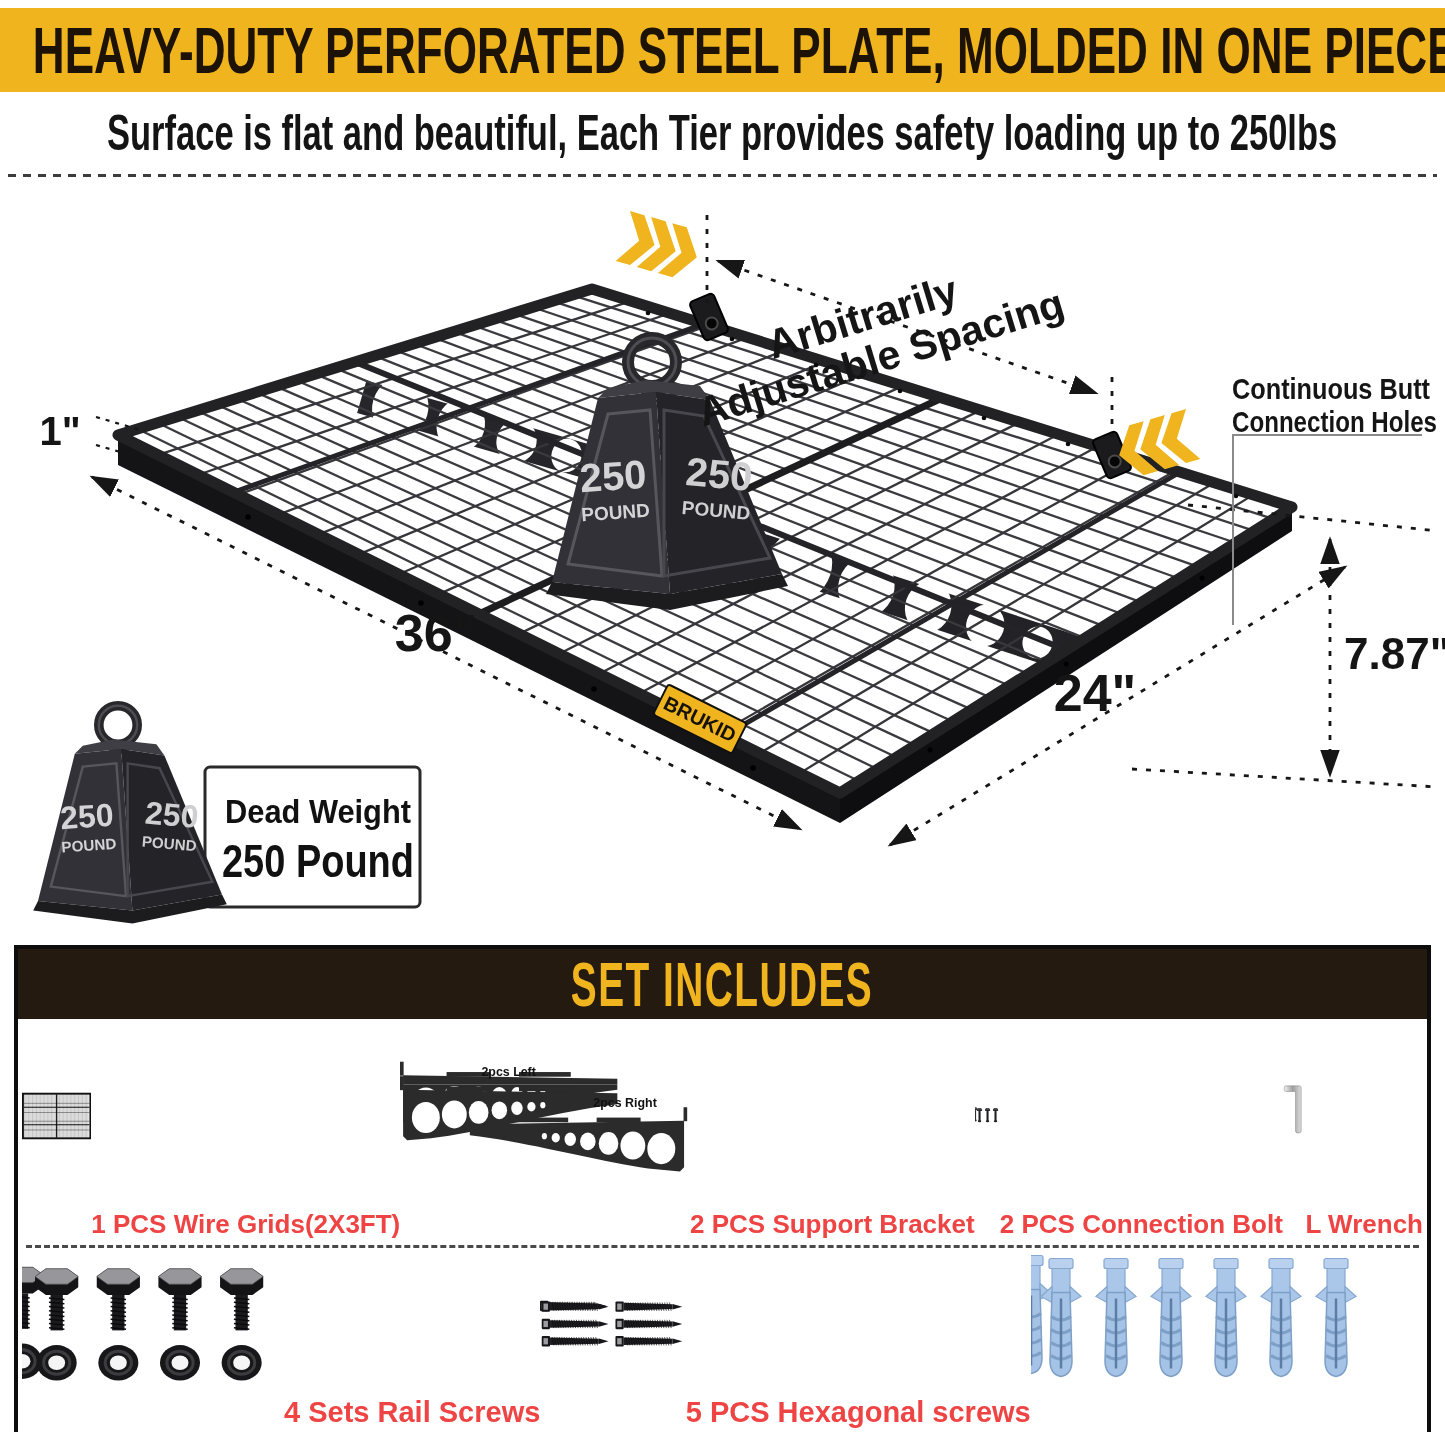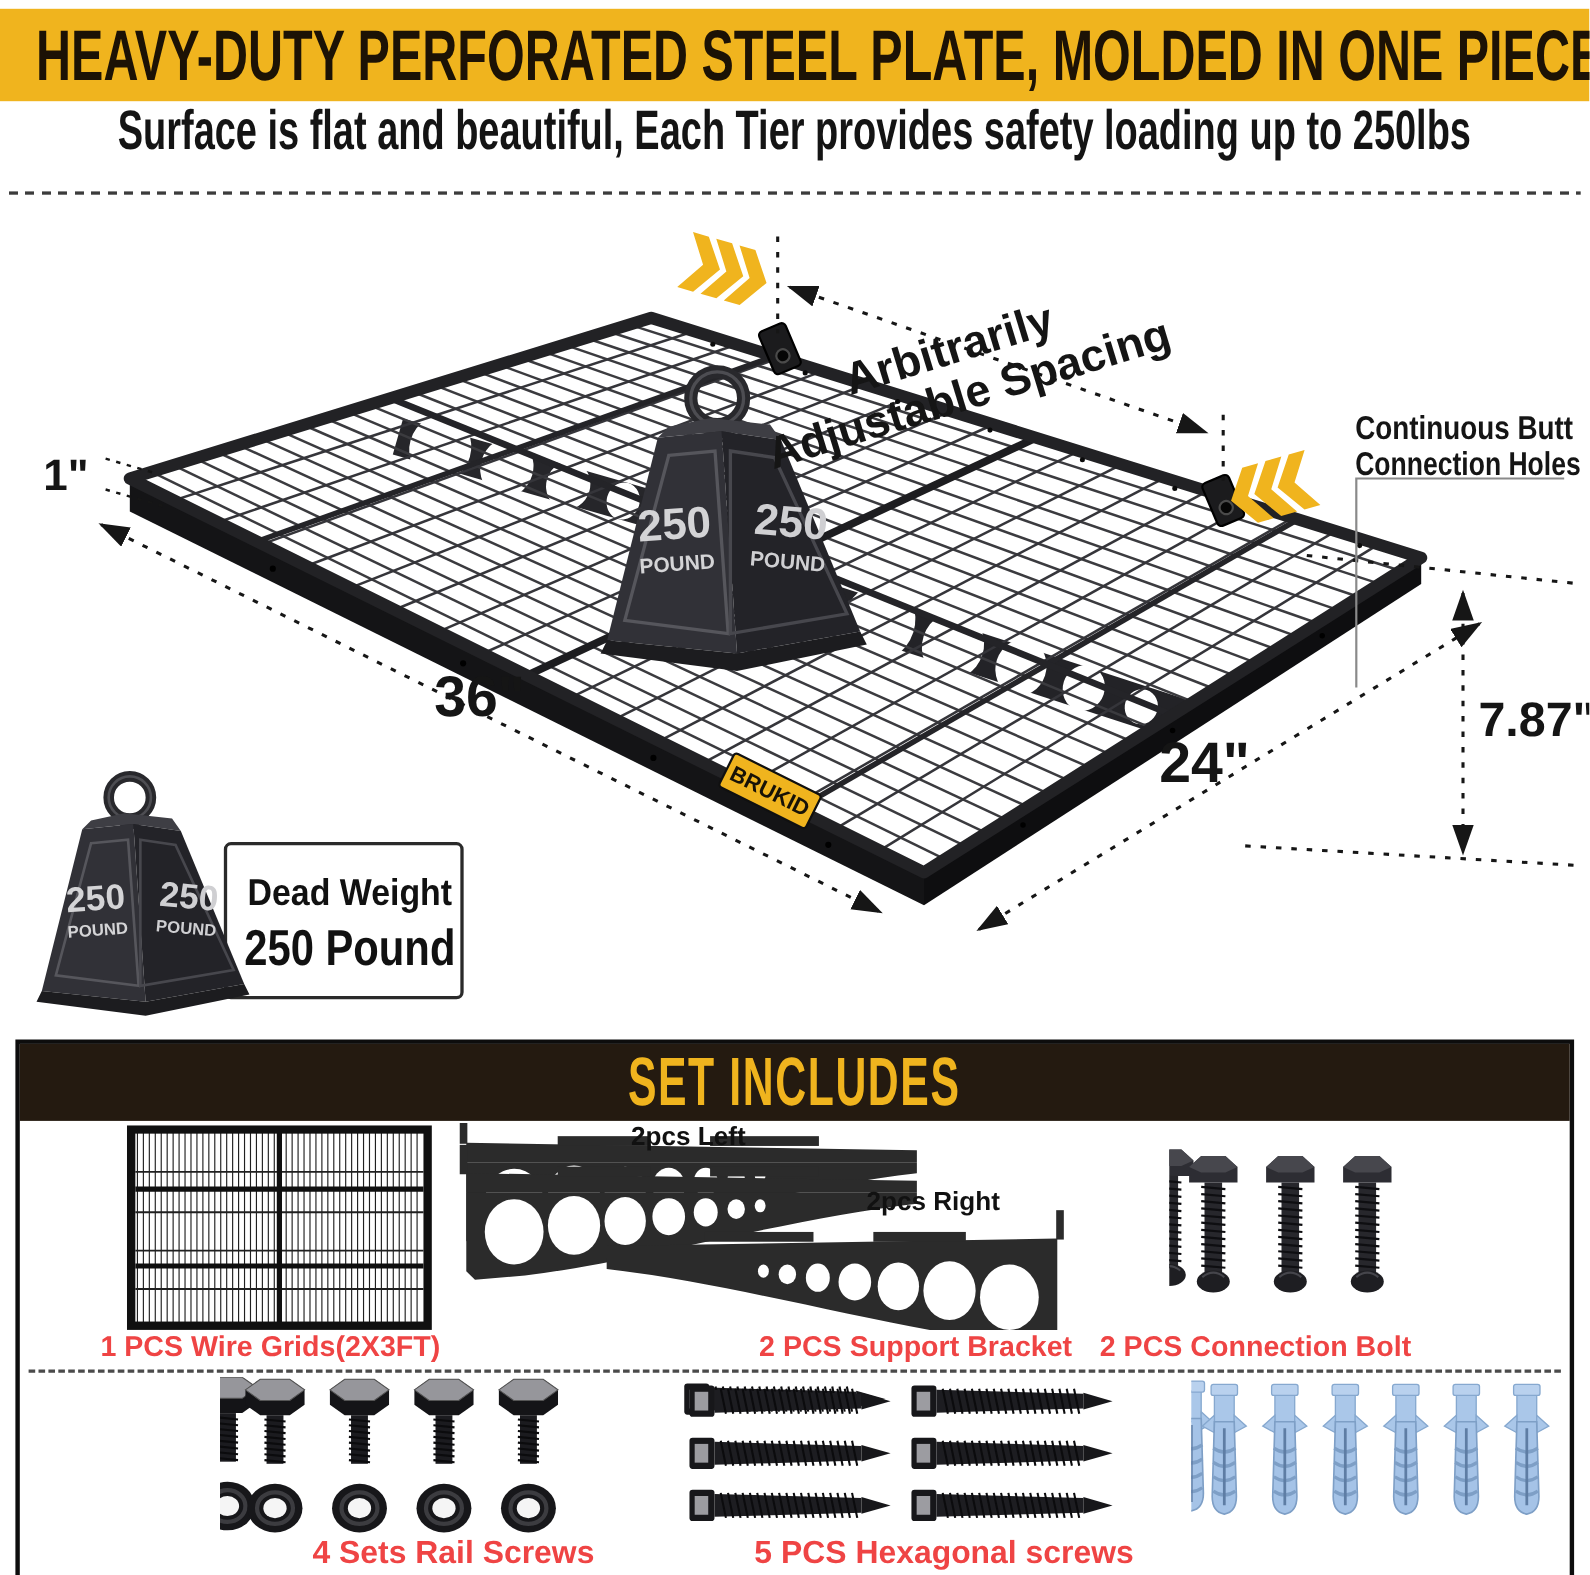--- a/index.html
+++ b/index.html
@@ -1,31 +1,31 @@
 <!DOCTYPE html>
 <html><head>
 <meta charset="utf-8">
 <style>
   html,body{margin:0;padding:0;background:#fff;}
   body{width:1445px;height:1432px;overflow:hidden;font-family:"Liberation Sans",sans-serif;position:relative;}
   .banner{margin-top:8px;height:84px;background:#F0B41E;display:flex;align-items:center;justify-content:center;padding-left:44px;}
   .banner span{font-size:58px;font-weight:bold;color:#1c1205;white-space:nowrap;transform:scale(0.76,1.12);letter-spacing:0;}
-  .subtitle{height:80px;display:flex;justify-content:center;}
+  .subtitle{height:80px;display:flex;align-items:center;justify-content:center;}
   .subtitle span{font-size:46px;font-weight:bold;color:#141414;white-space:nowrap;transform:scale(0.75,1.1);}
   .sep{height:3px;margin:2px 8px 0 8px;background:repeating-linear-gradient(90deg,#3c3c3c 0 8px,transparent 8px 15px);}
   .hero{position:relative;height:752px;}
   .hero svg{position:absolute;left:0;top:0;}
   svg text{font-family:"Liberation Sans",sans-serif;font-weight:bold;}
   .set{margin:16px 14px;border:4px solid #0d0d0d;background:#fff;}
   .set-header{height:70px;background:#241a10;display:flex;align-items:center;justify-content:center;}
   .set-header span{color:#F0B41E;font-size:54px;font-weight:bold;letter-spacing:2px;white-space:nowrap;transform:scale(0.72,1.15);}
   .row{display:flex;align-items:stretch;}
   .row1{height:224px;padding:2px 4px 0 4px;}
   .row2{height:182px;padding:4px 4px 0 4px;}
-  .cell{display:flex;flex-direction:column;align-items:flex-end;}
+  .cell{display:flex;align-items:flex-start;}
   .cell .lbl{margin-top:auto;margin-bottom:5px;font-size:26px;font-weight:bold;color:#ef4444;white-space:nowrap;}
   .row2 .cell .lbl{font-size:29px;}
   .c-wire{width:27%;} .c-br{width:41%;} .c-bolt{width:22%;} .c-wr{width:10%;}
   .c-rail{width:37%;} .c-hex{width:35%;} .c-plug{width:28%;}
   .divider{border-top:3px dashed #4a4a4a;margin:0 8px;}
 </style>
 </head>
 <body>
 
 <div class="banner">
@@ -349,20 +349,31 @@
           <ellipse cx="0" cy="116" rx="15" ry="10" fill="#1e1e22"></ellipse>
           <path d="M-10,112 Q0,104 10,112" stroke="#45454b" stroke-width="2" fill="none"></path>
         </g>
         <use href="#cbolt" x="40" y="6"></use>
           <use href="#cbolt" x="110" y="6"></use>
           <use href="#cbolt" x="180" y="6"></use>
       </svg>
       <div class="lbl">2 PCS Connection Bolt</div>
     </div>
 
+    <div class="cell c-wr">
+      <svg width="72" height="162" viewBox="0 0 72 162" style="margin-top:8px">
+        <path d="M10,4 H52 Q58,4 58,10 V148 Q58,154 52,154 H46 Q40,154 40,148 V22 H10 Q4,22 4,16 V10 Q4,4 10,4 Z" fill="url(#steel2)" stroke="#7a7a7a" stroke-width="1.5"></path>
+        <linearGradient id="steel2" x1="0" y1="0" x2="1" y2="0">
+          <stop offset="0" stop-color="#f2f2f2"></stop>
+            <stop offset="0.5" stop-color="#9e9e9e"></stop>
+            <stop offset="1" stop-color="#dedede"></stop>
+        </linearGradient>
+      </svg>
+      <div class="lbl">L Wrench</div>
+    </div>
   </div>
 
   <div class="divider"></div>
 
   <div class="row row2">
     <div class="cell c-rail">
       <svg width="340" height="146" viewBox="0 0 340 150">
         <g id="railunit">
           <polygon points="-28,10 -14,0 14,0 28,10 28,24 14,34 -14,34 -28,24" fill="#141417"></polygon>
           <polygon points="-28,10 -14,0 14,0 28,10 14,20 -14,20" fill="#96969b" stroke="#555" stroke-width="1"></polygon>

